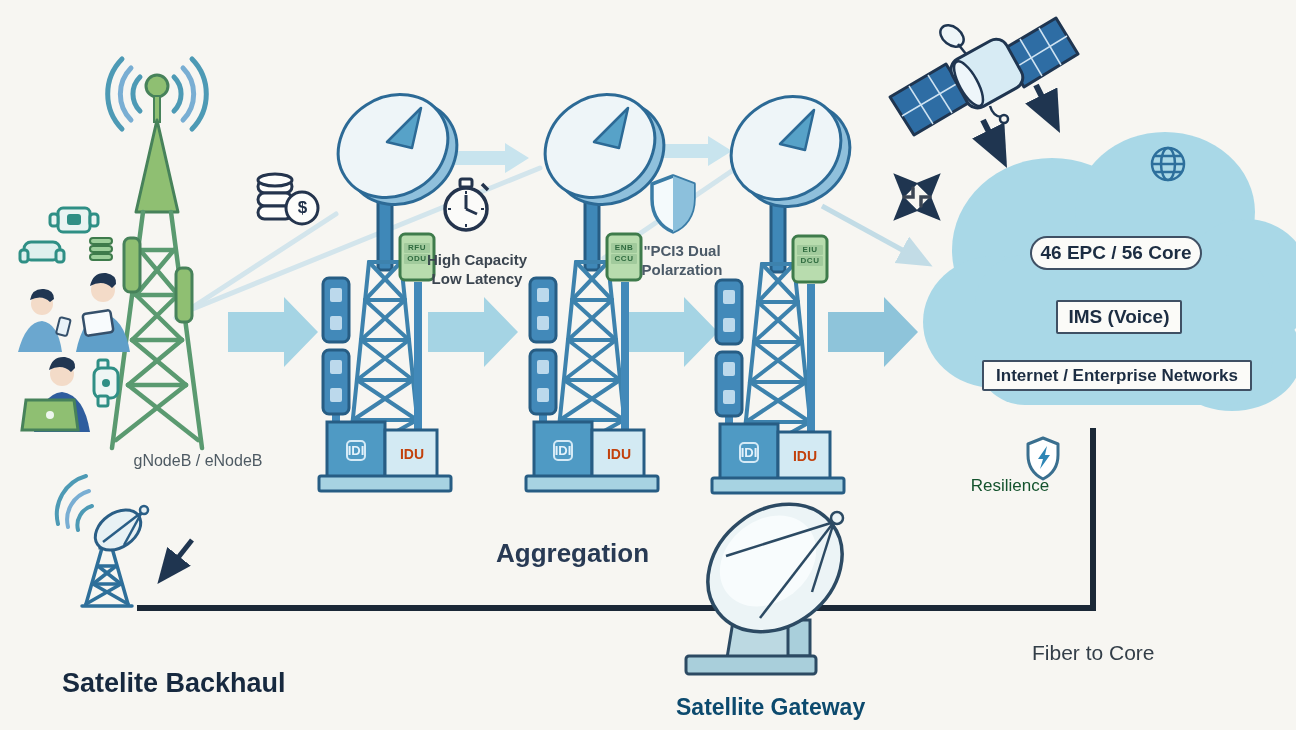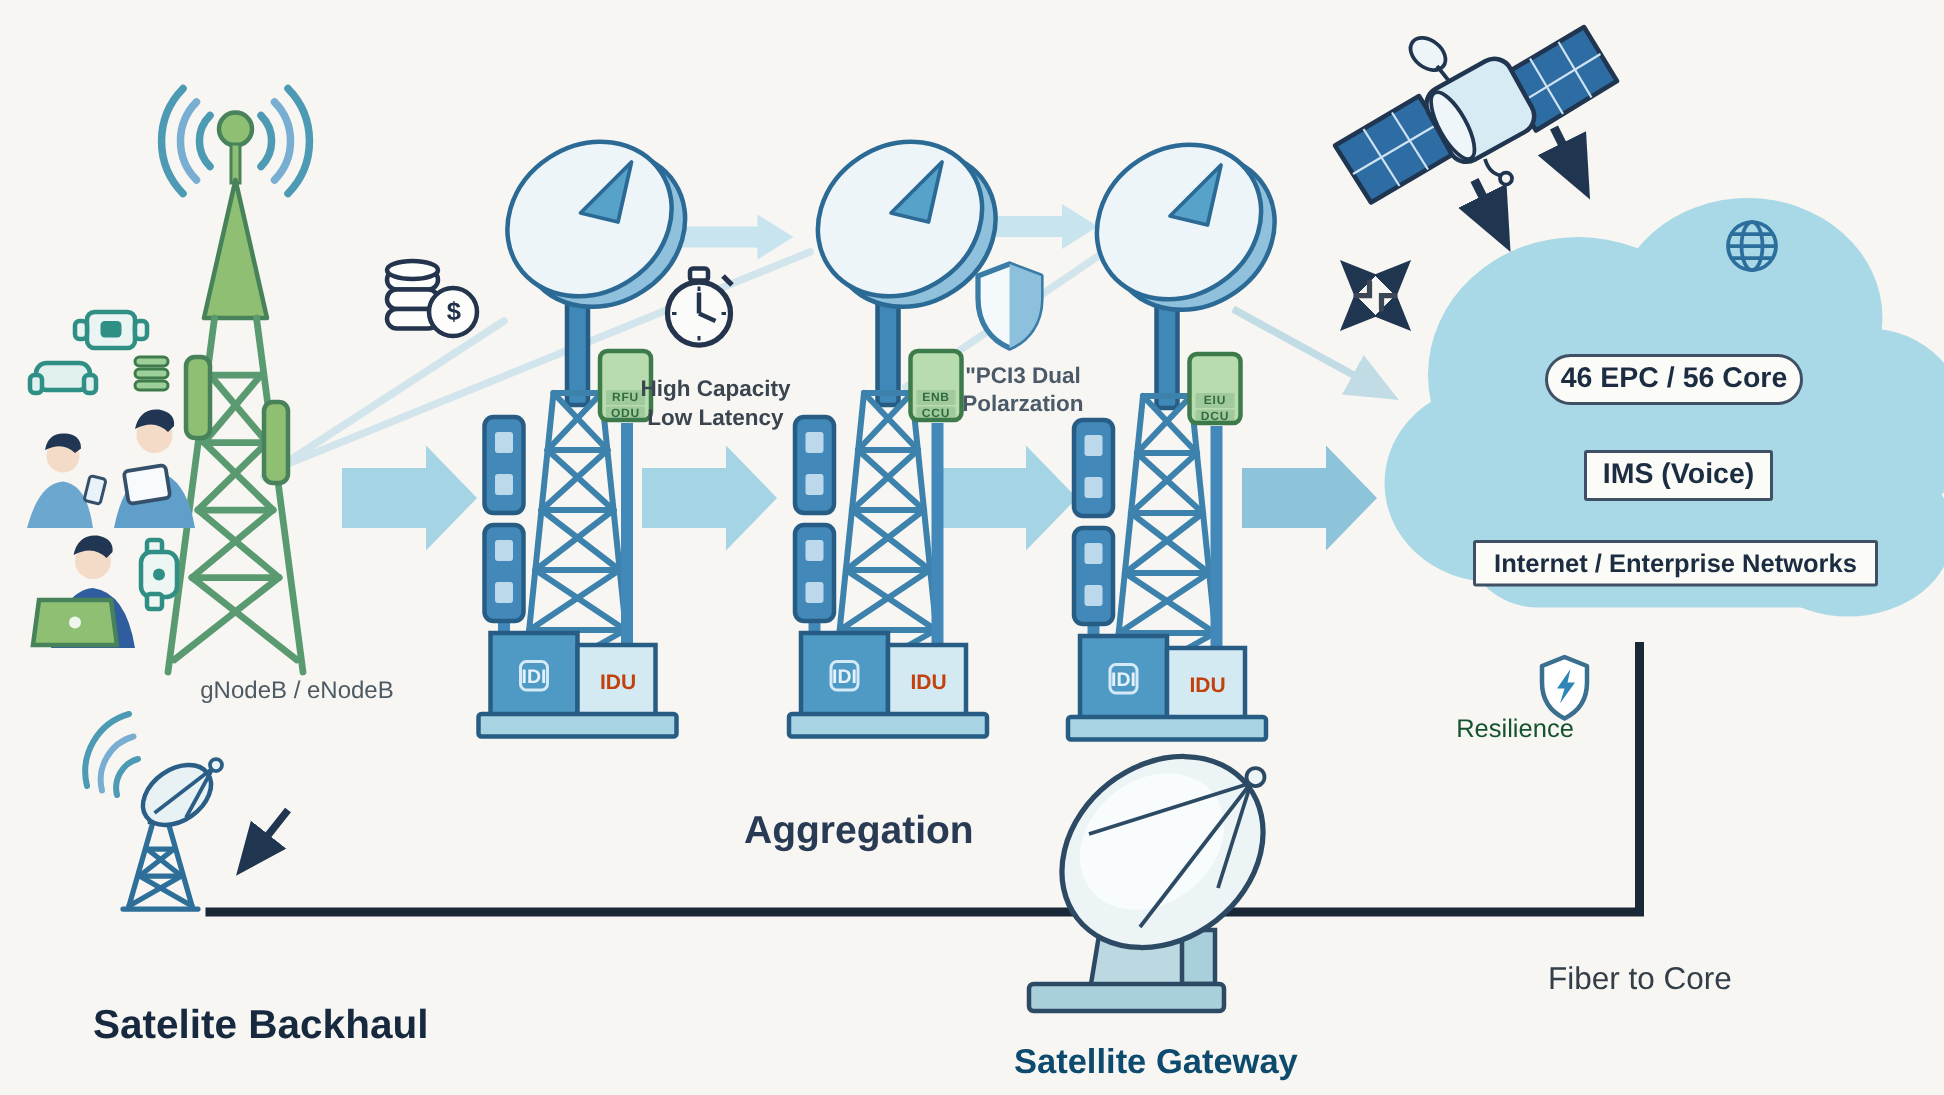--- a/index.html
+++ b/index.html
@@ -7,21 +7,21 @@
          background:#f7f6f2;font-family:"Liberation Sans",sans-serif;}
   #stage svg{position:absolute;left:0;top:0;}
   .lbl{position:absolute;font-family:"Liberation Sans",sans-serif;white-space:nowrap;}
   .two-line{white-space:normal;text-align:center;}
   .cloud-box{position:absolute;background:#fbfbf8;border:2px solid #3f5064;border-radius:2px;
              color:#1c2d42;font-weight:700;text-align:center;display:flex;align-items:center;justify-content:center;}
   .idi-badge{display:inline-block;border:2px solid #d5eaf6;border-radius:5px;padding:0 0;
              color:#e4f2fb;font-weight:700;font-size:13px;line-height:17px;}
   .idu-lbl{color:#c2410c;font-weight:700;font-size:14px;}
   .equip-lbl{position:absolute;width:32px;text-align:center;color:#2f6b3f;font-weight:700;
-             font-size:8px;line-height:10px;letter-spacing:.5px;margin-top:17px;}
+             font-size:8px;line-height:10px;letter-spacing:.5px;}
   .equip-lbl span{display:block;background:rgba(62,123,75,.18);margin:1px 3px;border-radius:1px;}
 </style>
 </head>
 <body>
 
 <div id="stage">
 
 <svg width="1296" height="730" viewBox="0 0 1296 730">
   <defs>
     <marker id="mnavy" markerWidth="9" markerHeight="8" refX="5.5" refY="3" orient="auto" markerUnits="strokeWidth">

